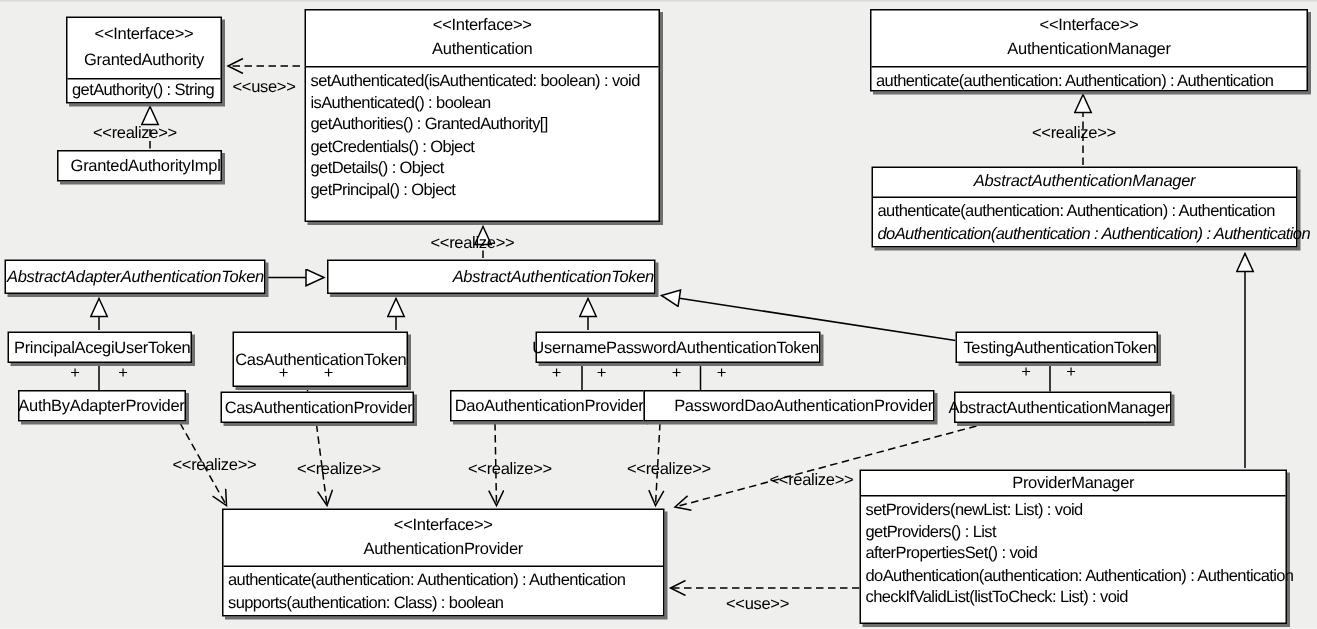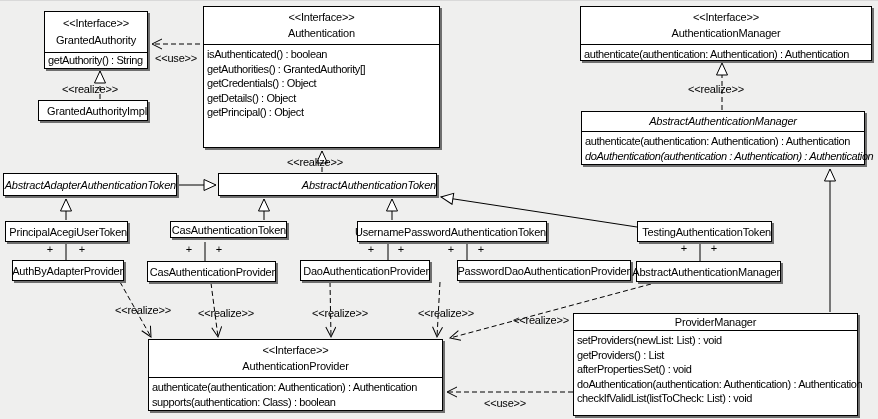--- a/index.html
+++ b/index.html
@@ -100,20 +100,21 @@
   <div class="box plain" style="left:38px;top:99px;width:110px;height:21px">
     <span>GrantedAuthorityImpl</span>
   </div>
 
   <div class="box" style="left:203px;top:5px;width:237px;height:142px">
     <div class="ttl" style="height:37px">
       <div class="stereo">&lt;&lt;Interface&gt;&gt;</div>
       <div class="cname">Authentication</div>
     </div>
     <div class="methods">
+      <div class="m">setAuthenticated(isAuthenticated: boolean) : void</div>
       <div class="m">isAuthenticated() : boolean</div>
       <div class="m">getAuthorities() : GrantedAuthority[]</div>
       <div class="m">getCredentials() : Object</div>
       <div class="m">getDetails() : Object</div>
       <div class="m">getPrincipal() : Object</div>
     </div>
   </div>
 
   <div class="box" style="left:580px;top:5px;width:292px;height:55px">
     <div class="ttl" style="height:37px">
@@ -135,40 +136,40 @@
     <span>AbstractAuthenticationToken</span>
   </div>
 
   <div class="box plain it" style="left:3px;top:172px;width:174px;height:23px">
     <span>AbstractAdapterAuthenticationToken</span>
   </div>
 
   <div class="box plain" style="left:5px;top:220px;width:123px;height:21px">
     <span>PrincipalAcegiUserToken</span>
   </div>
-  <div class="box plain" style="left:170px;top:220px;width:117px;height:17px">
+  <div class="box plain" style="left:155px;top:220px;width:117px;height:37px">
     <span>CasAuthenticationToken</span>
   </div>
   <div class="box plain" style="left:357px;top:220px;width:190px;height:21px">
     <span>UsernamePasswordAuthenticationToken</span>
   </div>
   <div class="box plain" style="left:637px;top:220px;width:135px;height:21px">
     <span>TestingAuthenticationToken</span>
   </div>
 
   <div class="box plain" style="left:12px;top:259px;width:112px;height:21px">
     <span>AuthByAdapterProvider</span>
   </div>
   <div class="box plain" style="left:147px;top:260px;width:129px;height:21px">
     <span>CasAuthenticationProvider</span>
   </div>
   <div class="box plain" style="left:300px;top:259px;width:130px;height:21px">
     <span>DaoAuthenticationProvider</span>
   </div>
-  <div class="box plain" style="left:457px;top:259px;width:174px;height:21px">
+  <div class="box plain" style="left:429px;top:259px;width:194px;height:21px">
     <span>PasswordDaoAuthenticationProvider</span>
   </div>
   <div class="box plain" style="left:636px;top:260px;width:145px;height:21px">
     <span>AbstractAuthenticationManager</span>
   </div>
 
   <div class="box" style="left:148px;top:338px;width:295px;height:72px">
     <div class="ttl" style="height:37px">
       <div class="stereo">&lt;&lt;Interface&gt;&gt;</div>
       <div class="cname">AuthenticationProvider</div>

